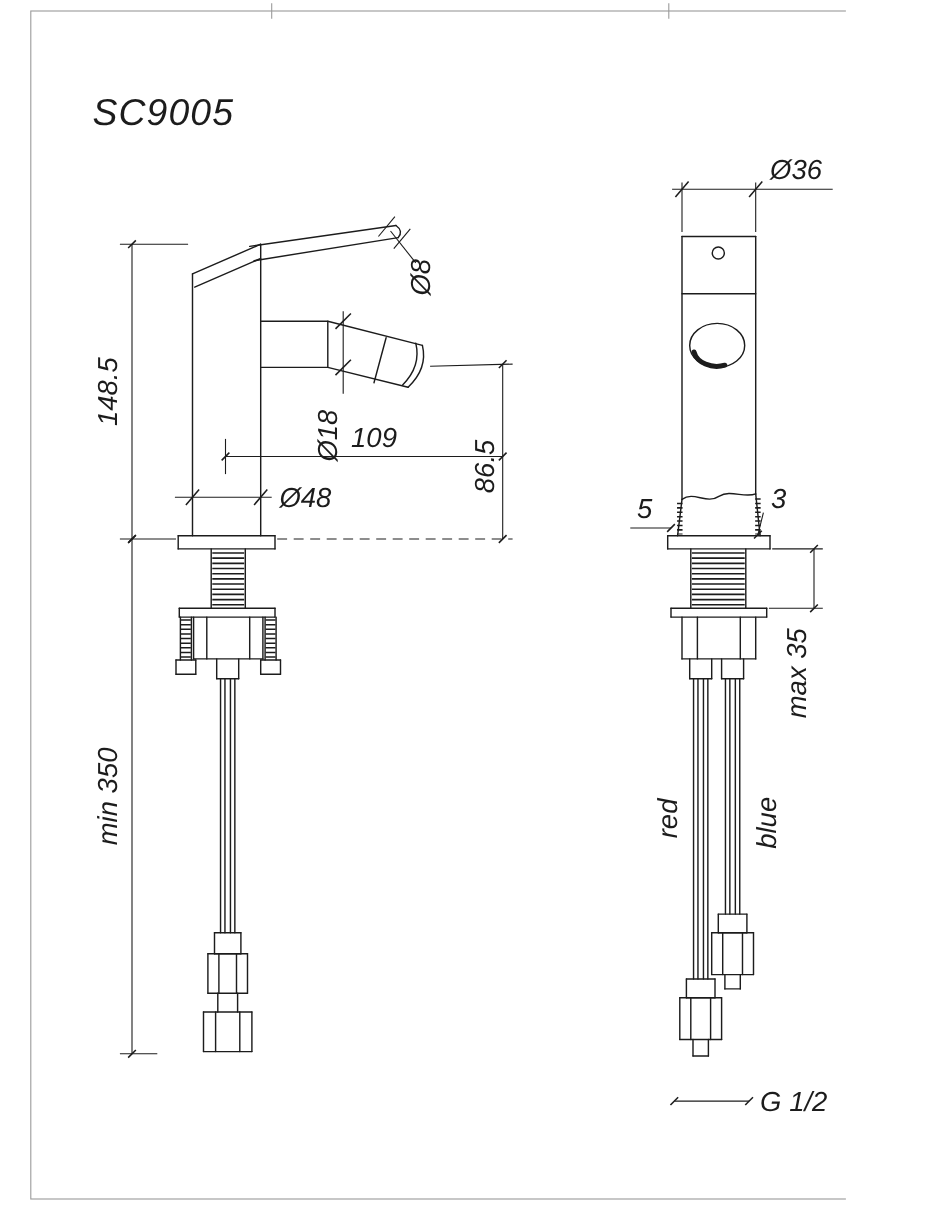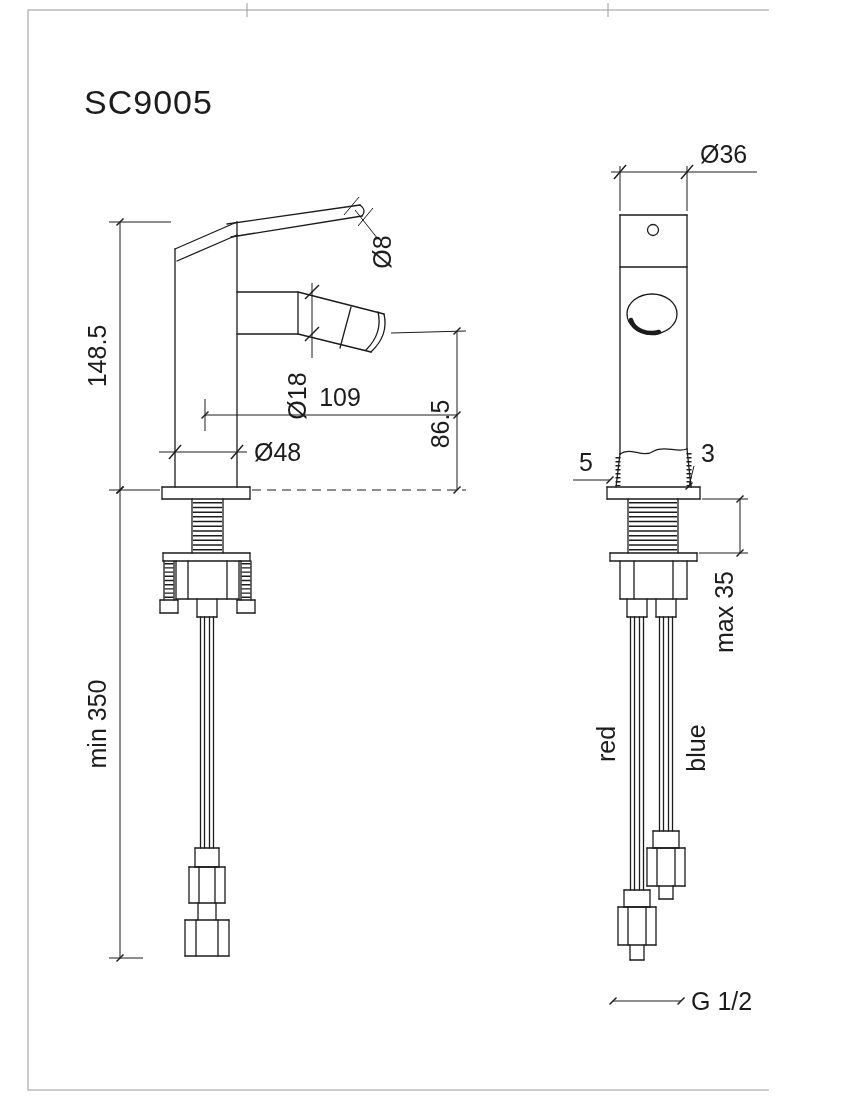--- a/index.html
+++ b/index.html
@@ -1,17 +1,17 @@
 <!DOCTYPE html>
 <html style="--line: #1c1c1c; --bg: #ffffff; --frame: #9a9a9a;"><head>
 <meta charset="utf-8">
 <style>
   :root { --line:#1c1c1c; --bg:#ffffff; --frame:#9a9a9a; }
   html,body { margin:0; padding:0; background:var(--bg); }
-  .page { width:769px; height:1100px; background:var(--bg); position:relative; overflow:hidden; }
+  .page { width:769px; height:1100px; background:var(--bg); position:relative; overflow:hidden;font-style:italic; }
   svg { display:block; }
   .s  { stroke:var(--line); stroke-width:1.3; fill:none; stroke-linecap:round; stroke-linejoin:round; }
   .d  { stroke:var(--line); stroke-width:1; fill:none; }
   .tk { stroke:var(--line); stroke-width:1.4; fill:none; }
   .frame { stroke:var(--frame); stroke-width:1; fill:none; }
   text { font-family:"Liberation Sans", sans-serif; fill:var(--line); font-size:25px; }
   .title-text { font-size:34px; letter-spacing:1px; }
 </style>
 </head>
 <body>

